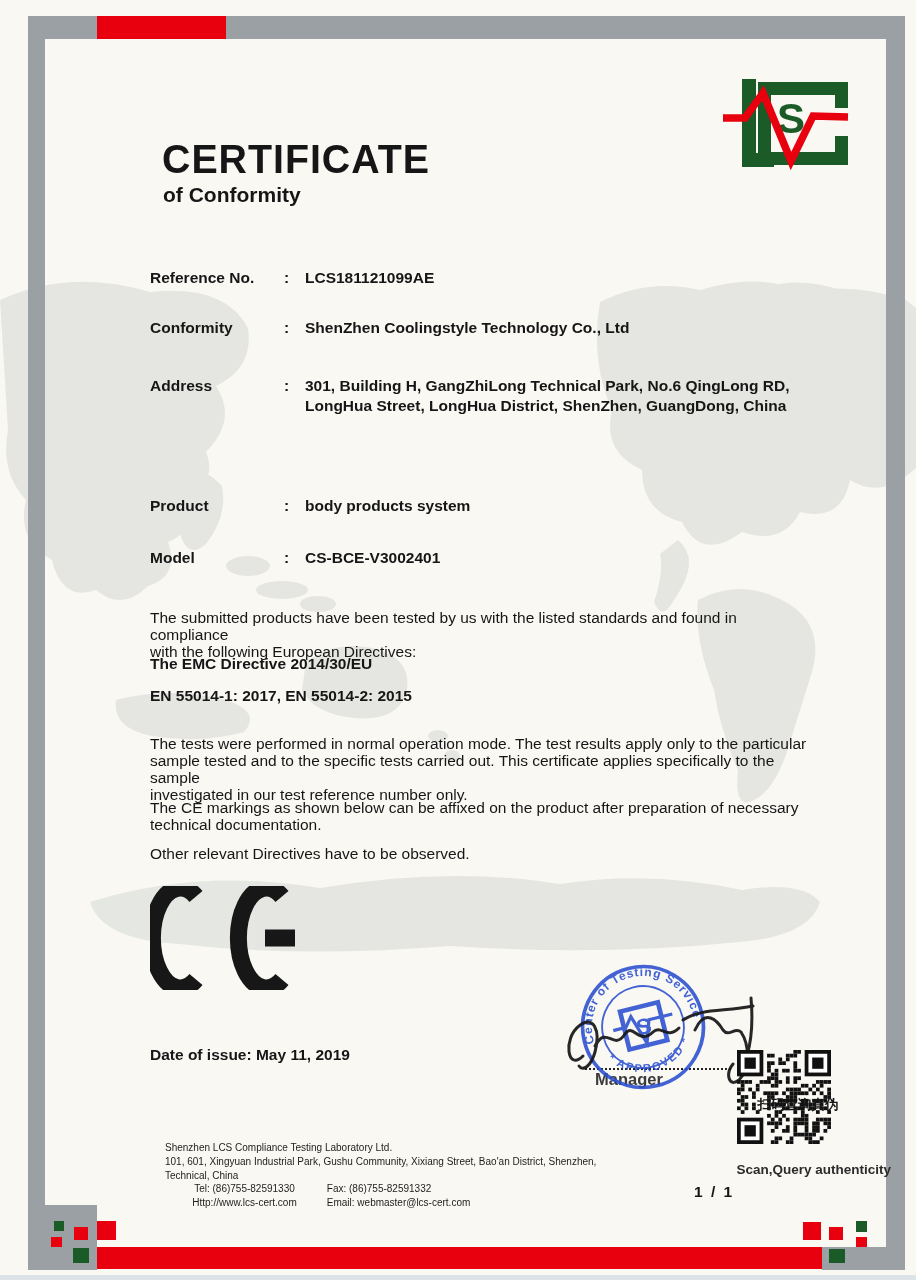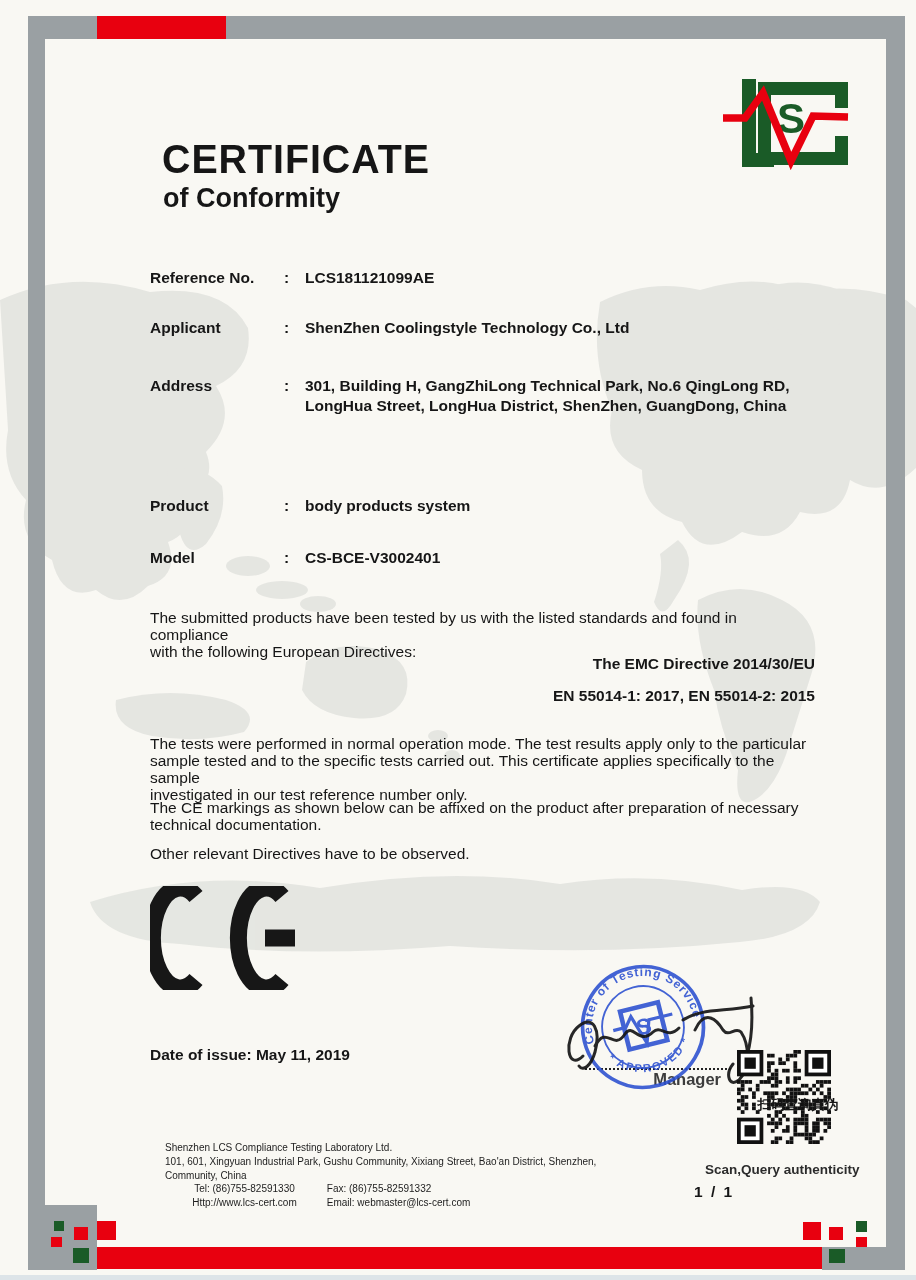--- a/index.html
+++ b/index.html
@@ -11,40 +11,40 @@
   .f-top-red{position:absolute;left:97px;top:16px;width:129px;height:23px;background:#e8000f;}
   .f-left{left:28px;top:16px;width:17px;height:1254px;}
   .f-right{left:886px;top:16px;width:19px;height:1254px;}
   .f-bl-block{left:28px;top:1205px;width:69px;height:65px;}
   .f-br-strip{left:822px;top:1247px;width:83px;height:23px;}
   .f-bottom-red{position:absolute;left:97px;top:1247px;width:725px;height:22px;background:#e8000f;}
   .sq{position:absolute;}
   .scan-edge-b{position:absolute;left:0;top:1275px;width:916px;height:5px;background:#dde4e8;}
   
   .title{position:absolute;left:162px;top:136px;font-size:41px;font-weight:bold;letter-spacing:1px;transform:scaleX(.96);transform-origin:left;}
-  .subtitle{position:absolute;left:163px;top:183px;font-size:27px;font-weight:bold;}
+  .subtitle{position:absolute;left:163px;top:183px;font-size:21px;font-weight:bold;}
   .logo{position:absolute;left:715px;top:72px;}
   
   .frow{position:absolute;left:150px;width:670px;font-size:15.5px;font-weight:bold;line-height:20px;}
   .flabel{display:inline-block;width:134px;vertical-align:top;}
   .fcolon{display:inline-block;width:21px;vertical-align:top;}
   .fvalue{display:inline-block;width:500px;vertical-align:top;white-space:pre-line;}
   
   .para{position:absolute;left:150px;width:665px;font-size:15.5px;line-height:17px;white-space:pre-line;}
-  .bold{font-weight:bold;text-align:right;}
+  .bold{font-weight:bold;}
   
   .ce{position:absolute;left:150px;top:886px;}
   .date-line{position:absolute;left:150px;top:1046px;font-size:15.5px;font-weight:bold;}
   .stamp{position:absolute;left:578px;top:962px;opacity:.88;}
   .signature{position:absolute;left:555px;top:968px;}
   .dotline{position:absolute;left:585px;top:1060px;width:146px;height:8px;border-bottom:2.5px dotted #222;}
-  .manager{position:absolute;left:595px;top:1070px;width:126px;text-align:right;font-size:16.5px;font-weight:600;color:#3c3c3c;}
+  .manager{position:absolute;left:595px;top:1070px;width:126px;text-align:left;font-size:16.5px;font-weight:600;color:#3c3c3c;}
   .qr{position:absolute;left:733px;top:1050px;width:102px;height:94px;}
   .qr-cap-zh{position:absolute;left:718px;top:1096px;width:160px;text-align:center;font-size:13.5px;font-weight:bold;}
-  .qr-cap-en{position:absolute;left:705px;top:1162px;width:186px;text-align:left;font-size:13.5px;font-weight:600;color:#2c2c2c;}
+  .qr-cap-en{position:absolute;left:705px;top:1162px;width:186px;text-align:right;font-size:13.5px;font-weight:600;color:#2c2c2c;}
   .pageno{position:absolute;left:694px;top:1183px;font-size:15.5px;font-weight:bold;letter-spacing:2px;}
   .footer{position:absolute;left:165px;top:1141px;width:530px;font-size:10px;line-height:13.8px;color:#1d1d1d;}
   .fcols span{display:inline-block;}
   .fc1{width:159px;text-align:center;}
   .map{position:absolute;left:0;top:0;}
 </style>
 </head>
 <body>
 
 <div class="page">
@@ -97,21 +97,21 @@
     <polyline points="8,46 30,46 48,21 76,89 98,44 133,45" fill="none" stroke="#e8000f" stroke-width="7.5"></polyline>
   </svg>
 
   <div class="title">CERTIFICATE</div>
   <div class="subtitle">of Conformity</div>
 
   <div class="frow" style="top:268px">
     <span class="flabel">Reference No.</span><span class="fcolon">:</span><span class="fvalue">LCS181121099AE</span>
   </div>
   <div class="frow" style="top:318px">
-    <span class="flabel">Applicant</span><span class="fcolon">:</span><span class="fvalue">ShenZhen Coolingstyle Technology Co., Ltd</span>
+    <span class="flabel">Conformity</span><span class="fcolon">:</span><span class="fvalue">ShenZhen Coolingstyle Technology Co., Ltd</span>
   </div>
   <div class="frow" style="top:376px">
     <span class="flabel">Address</span><span class="fcolon">:</span><span class="fvalue">301, Building H, GangZhiLong Technical Park, No.6 QingLong RD,
 LongHua Street, LongHua District, ShenZhen, GuangDong, China</span>
   </div>
   <div class="frow" style="top:496px">
     <span class="flabel">Product</span><span class="fcolon">:</span><span class="fvalue">body products system</span>
   </div>
   <div class="frow" style="top:548px">
     <span class="flabel">Model</span><span class="fcolon">:</span><span class="fvalue">CS-BCE-V3002401</span>
@@ -382,21 +382,21 @@
       <rect x="4" y="76" width="20" height="20" fill="#fff"></rect>
       <rect x="8" y="80" width="12" height="12" fill="#111"></rect>
     </svg>
   <div class="qr-cap-zh">扫码查询真伪</div>
   <div class="qr-cap-en">Scan,Query authenticity</div>
   <div class="pageno">1 / 1</div>
 
   <div class="footer">
     <div>Shenzhen LCS Compliance Testing Laboratory Ltd.</div>
     <div>101, 601, Xingyuan Industrial Park, Gushu Community, Xixiang Street, Bao'an District, Shenzhen,</div>
-    <div>Community, China</div>
+    <div>Technical, China</div>
     <div class="fcols">
       <span class="fc1">Tel: (86)755-82591330</span>
       <span>Fax: (86)755-82591332</span>
     </div>
     <div class="fcols">
       <span class="fc1">Http://www.lcs-cert.com</span>
       <span>Email: webmaster@lcs-cert.com</span>
     </div>
   </div>
 

